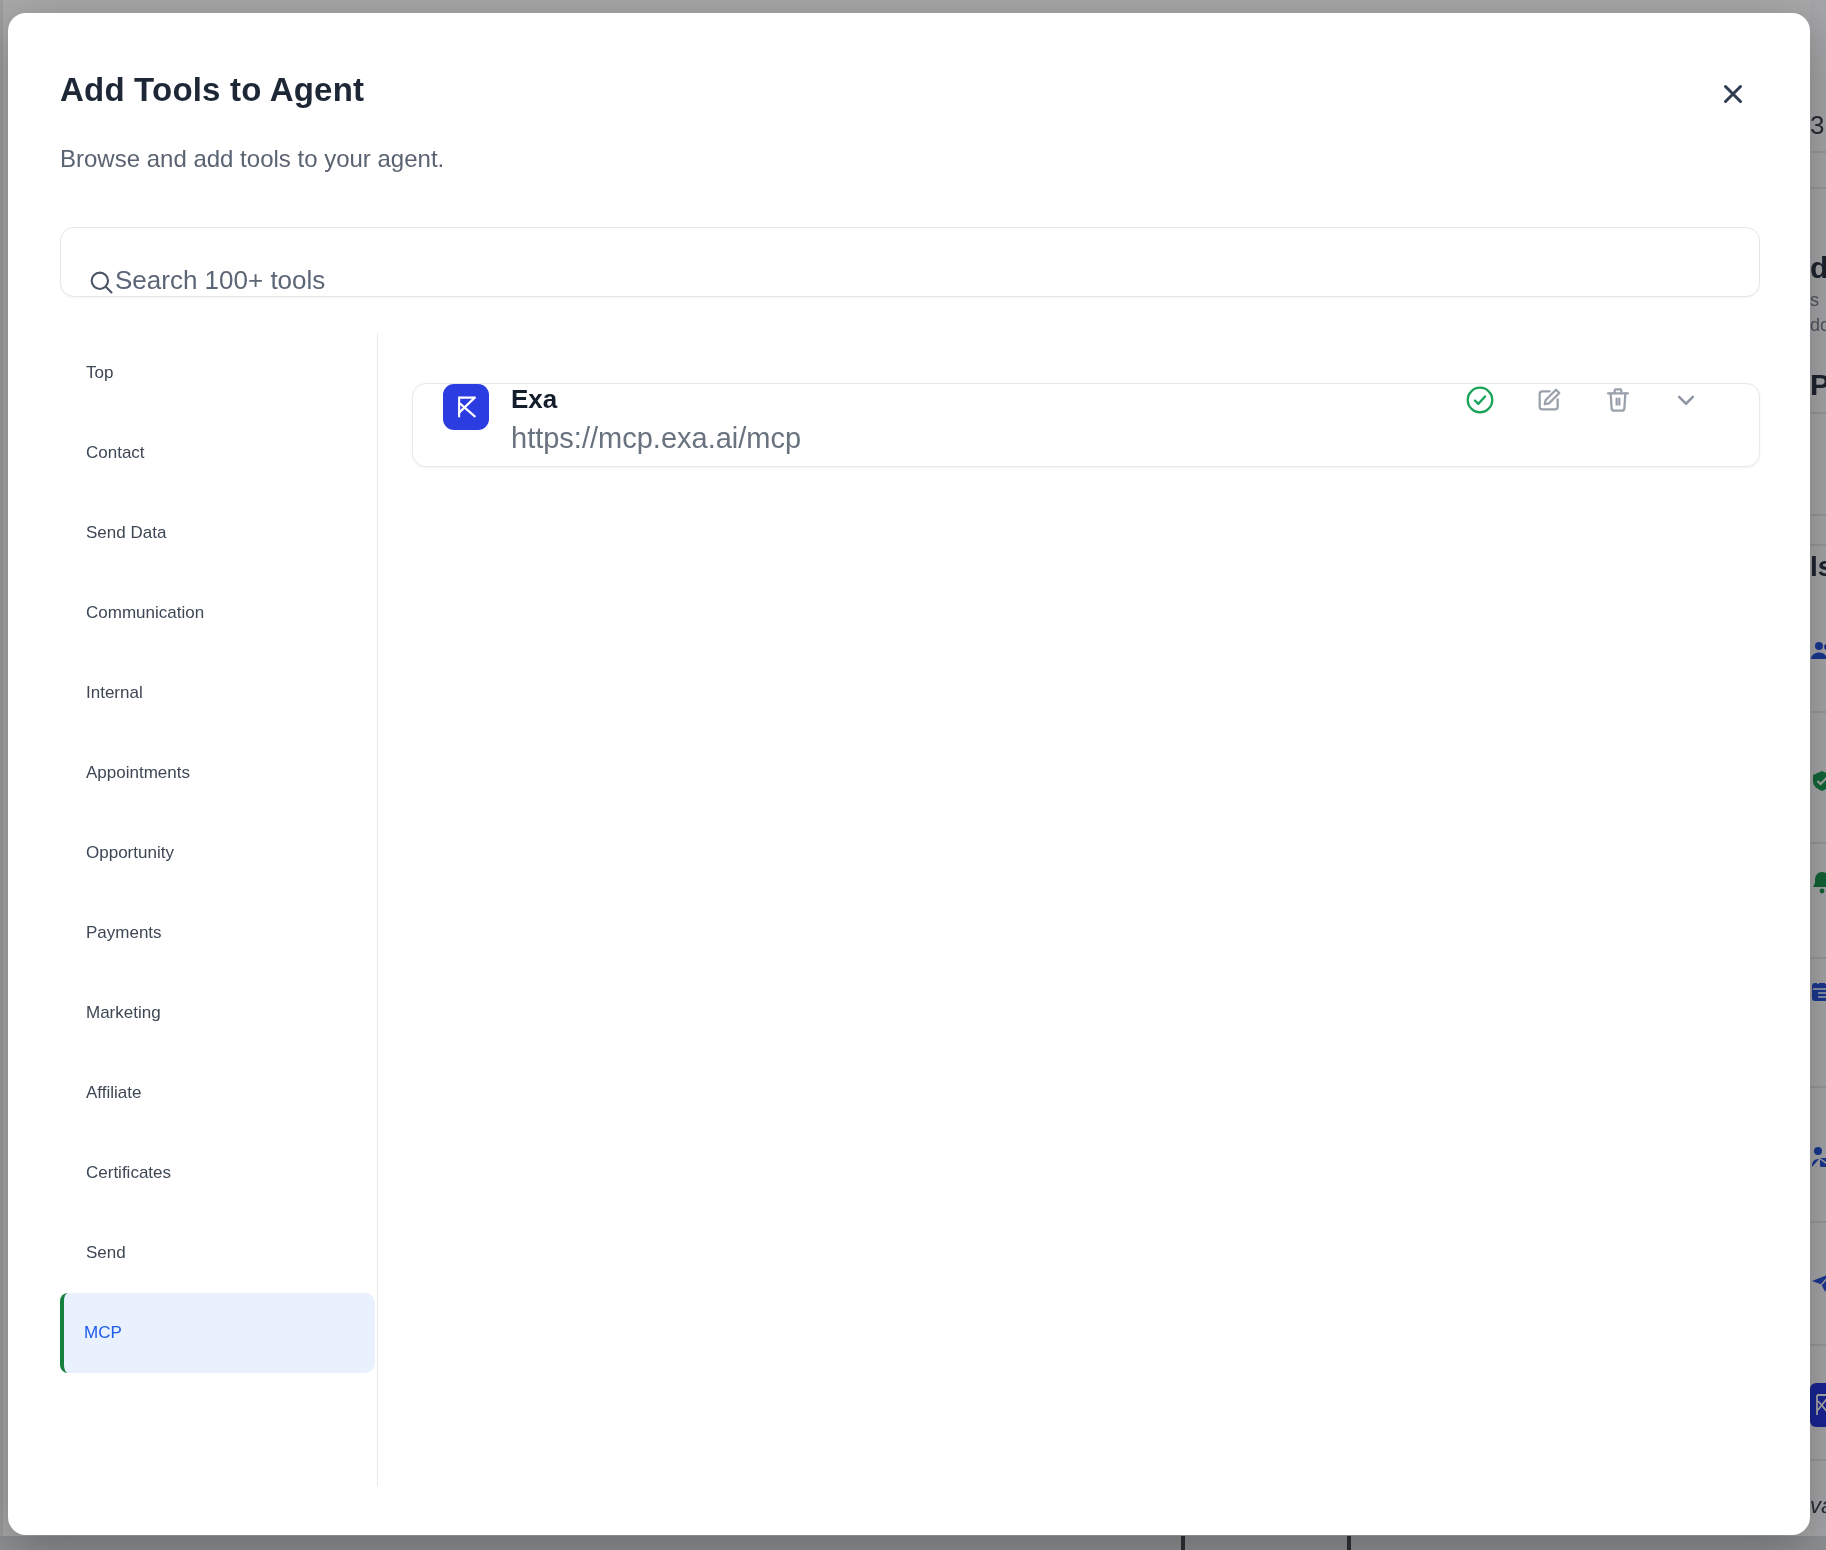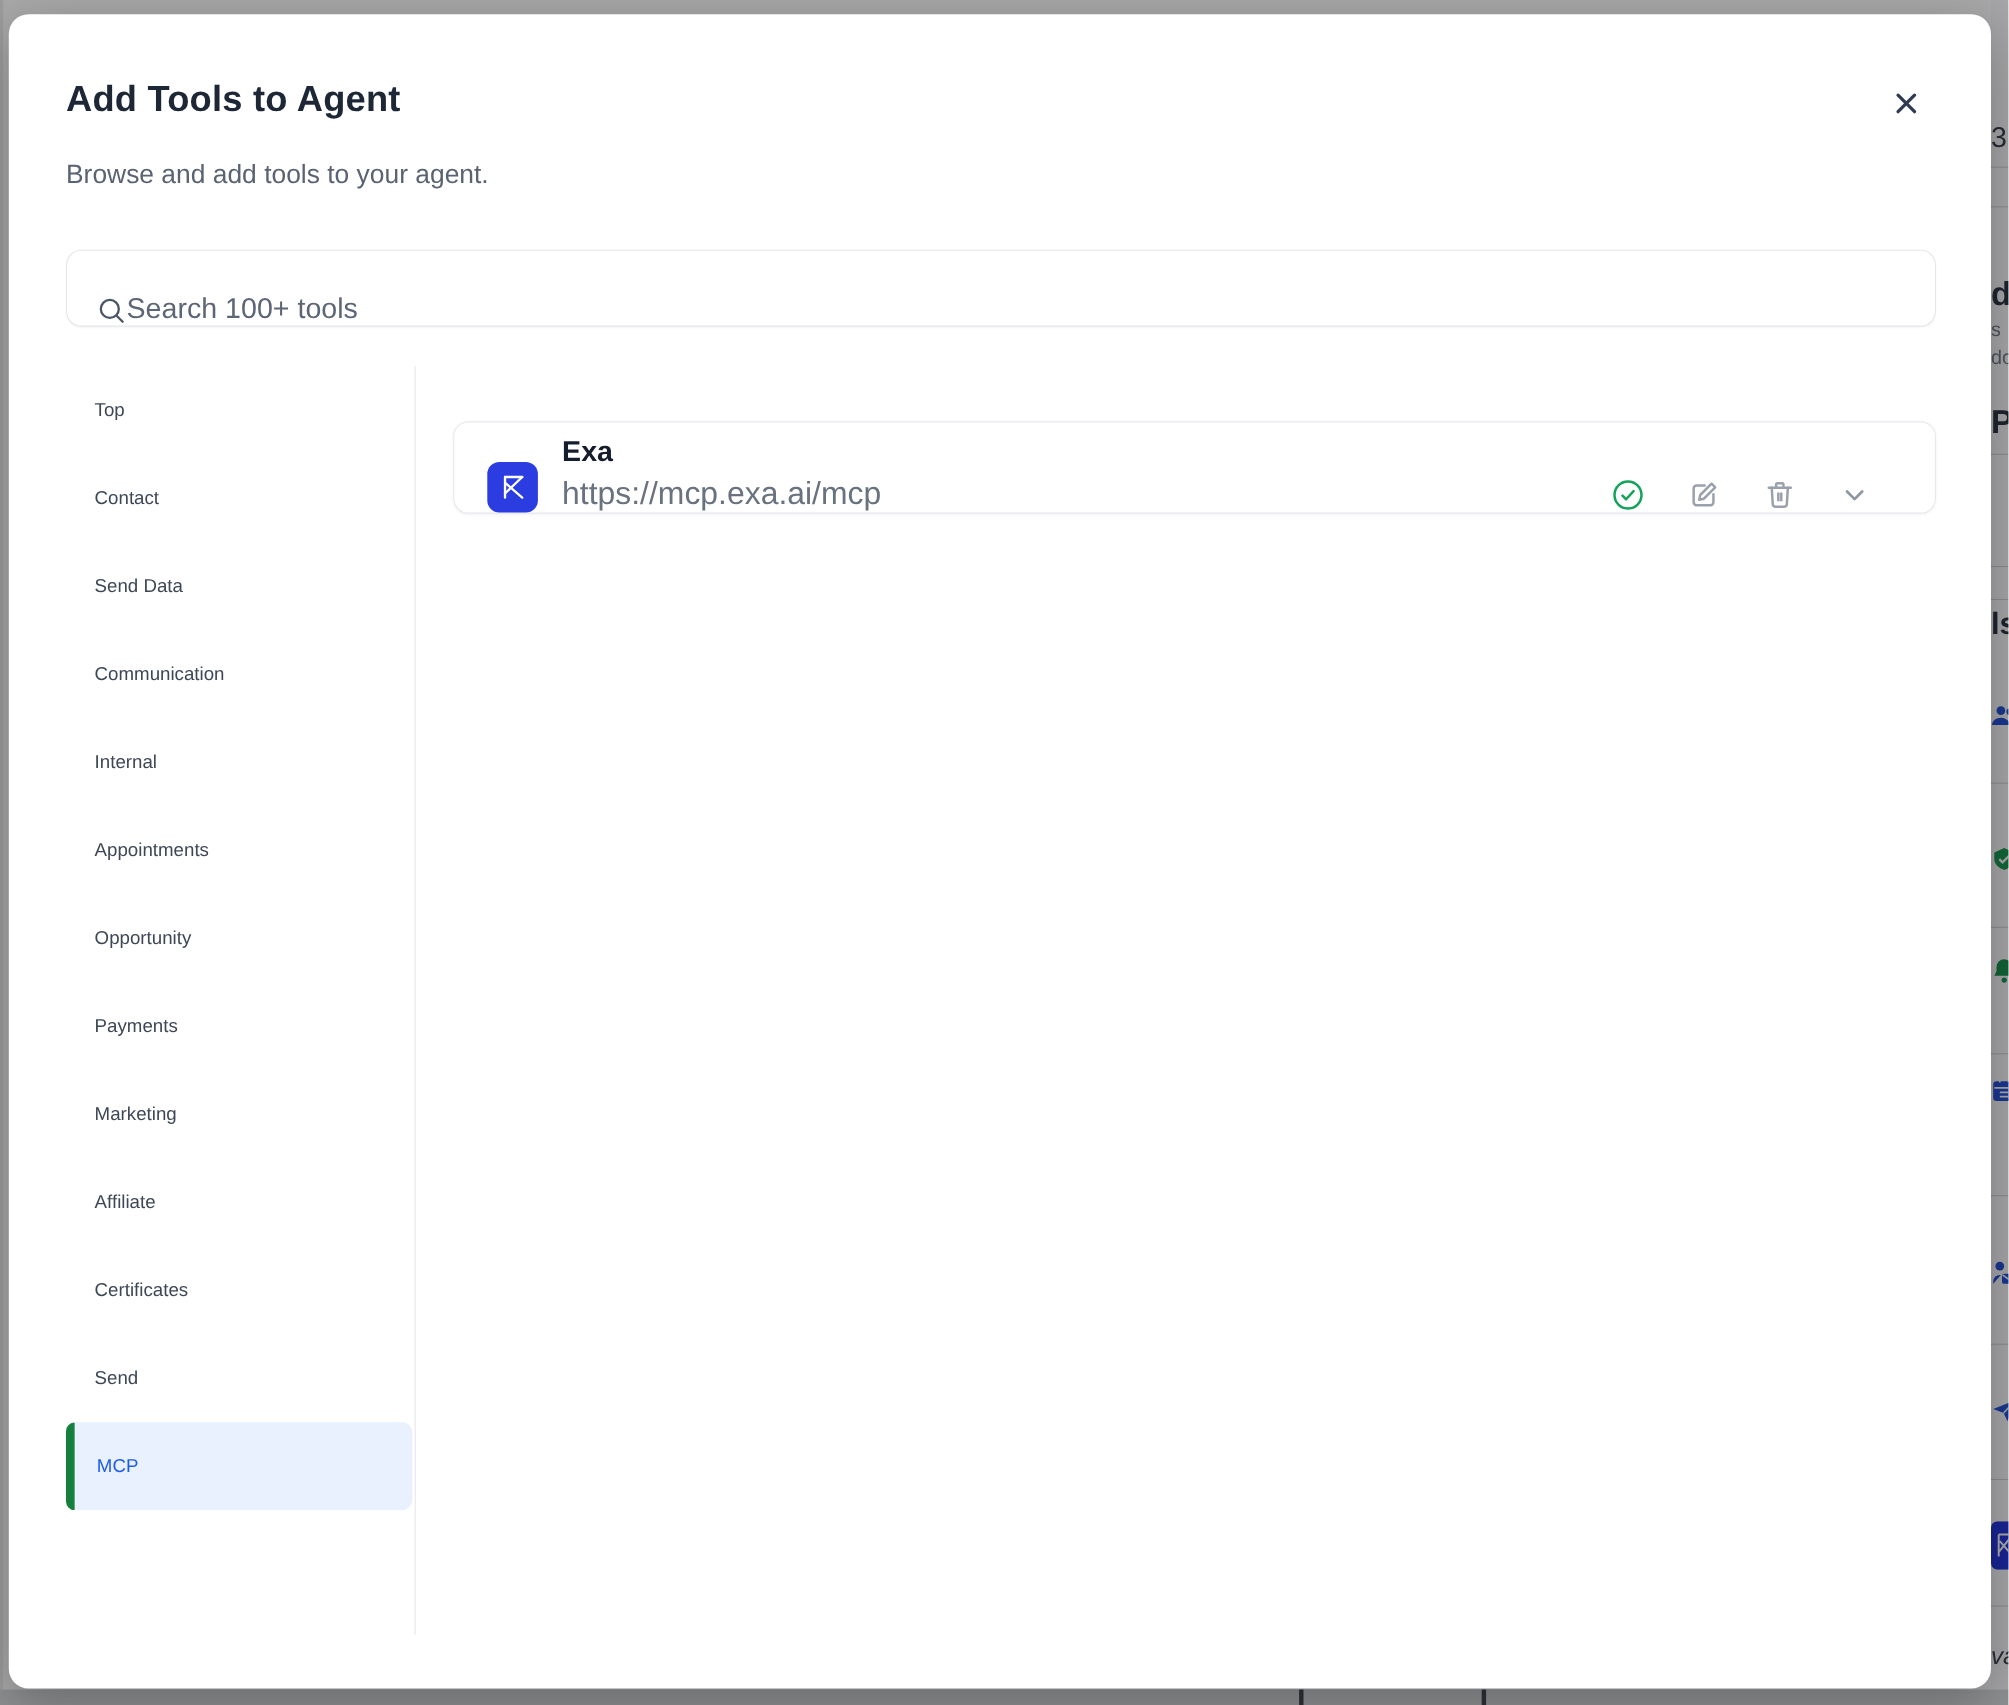--- a/index.html
+++ b/index.html
@@ -39,33 +39,33 @@
   .search-box svg { flex:0 0 auto; color:#4c5565; }
   .search-input { border:none; outline:none; flex:1; font-size:26px; color:#1d2736; font-family:inherit; background:transparent; }
   .search-input::placeholder { color:#5d6676; opacity:1; }
 
   .content-row { display:flex; margin-top:36px; min-height:1153px; }
 
   
   .sidebar { width:318px; flex:0 0 318px; border-right:1px solid #e6e8eb; padding-right:2px; }
   .side-item { height:80px; display:flex; align-items:center; padding-left:26px; font-size:17px;
                color:#3d4755; border-radius:10px; cursor:pointer; }
-  .side-item.active { background:#e9f1fe; color:#1d5ce8; border-left:8px solid #15803d; padding-left:20px;
+  .side-item.active { background:#e9f1fe; color:#1d5ce8; border-left:4px solid #15803d; padding-left:20px;
                       border-top-left-radius:8px; border-bottom-left-radius:8px; }
 
   
   .main { flex:1; padding-left:34px; }
   .main-header { margin-top:21px; height:70px; display:flex; align-items:center; justify-content:space-between; }
   .section-title { font-size:27px; font-weight:bold; color:#253249; }
   .add-conn-btn { height:70px; padding:0 30px; border:1px solid #d8dbe0; border-radius:14px; background:#ffffff;
                   font-size:26px; font-weight:600; color:#2c3a50; font-family:inherit; cursor:pointer;
                   box-shadow:0 1px 2px rgba(16,24,40,0.04); }
 
   .conn-card { margin-top:50px; height:84px; border:1px solid #e7e9ed; border-radius:14px; background:#ffffff;
-               display:flex; align-items:flex-end; padding:0 30px; box-shadow:0 1px 3px rgba(16,24,40,0.05); }
+               display:flex; align-items:flex-start; padding:0 30px; box-shadow:0 1px 3px rgba(16,24,40,0.05); }
   .conn-logo { width:46px; height:46px; border-radius:11px; background:#2b3ce0; display:flex; align-items:center;
                justify-content:center; flex:0 0 auto; margin-right:22px; }
   .conn-texts { display:flex; flex-direction:column; gap:7px; }
   .conn-name { font-size:26px; font-weight:bold; color:#141d2b; }
   .conn-url { font-size:29px; color:#69727f; }
   .conn-actions { margin-left:auto; display:flex; align-items:center; gap:37px; padding-right:28px; }
   .icon-btn { background:none; border:none; padding:0; cursor:pointer; display:flex; align-items:center; color:#9aa1ac; }
   .icon-btn.status { color:#15a35a; cursor:default; }
   .icon-btn.chevron { color:#8f97a3; }
 </style>

